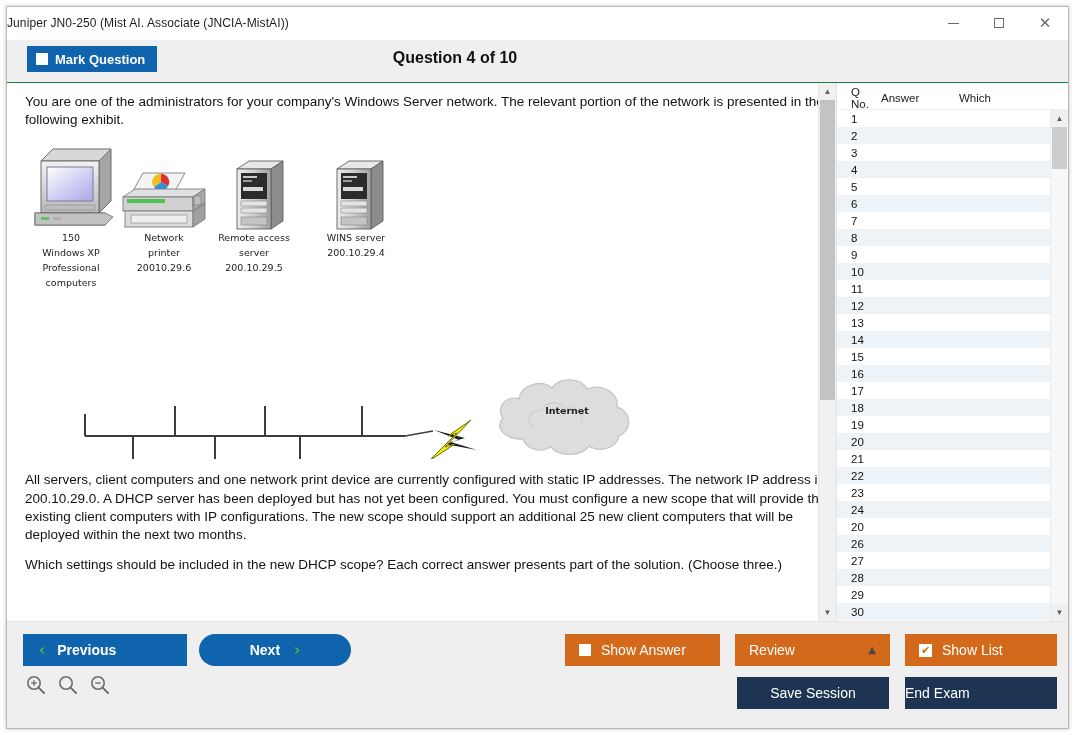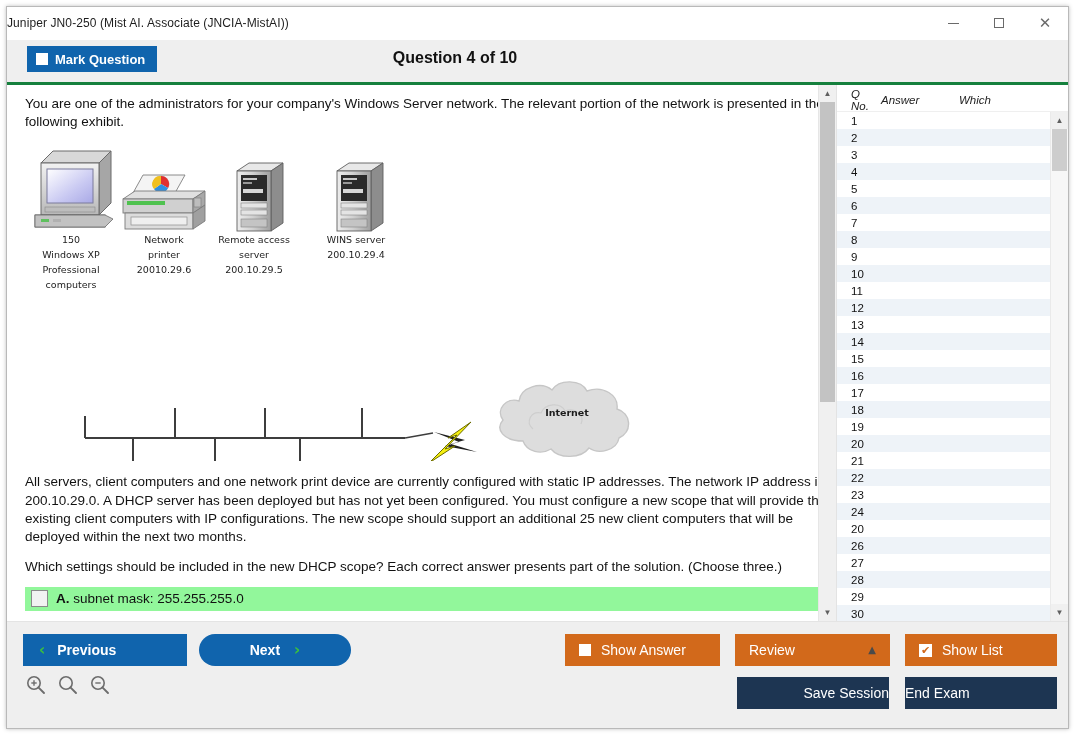--- a/index.html
+++ b/index.html
@@ -81,21 +81,21 @@
     line-height: 12px;
     font-family: "DejaVu Sans", sans-serif;
   }
 
   
   .header-bar {
     height: 42px;
     background: #efefef;
     position: relative;
     flex: none;
-    border-bottom: 3px solid #15803d;
+    border-bottom: 1px solid #15803d;
   }
   .mark-question-btn {
     position: absolute;
     left: 20px;
     top: 6px;
     height: 26px;
     background: #1064ad;
     color: #ffffff;
     font-size: 13px;
     font-weight: bold;
@@ -227,21 +227,20 @@
     position: relative;
   }
   .list-head {
     display: flex;
     height: 22px;
     align-items: center;
     font-size: 11.5px;
     color: #222222;
     flex: none;
     padding-top: 4px;
-    font-style: italic;
   }
   .col-q { width: 44px; padding-left: 14px; box-sizing: border-box; }
   .col-a { width: 78px; }
   .col-m { width: 70px; }
   .list-scroll-area {
     flex: 1;
     position: relative;
     overflow: hidden;
     border-top: 1px solid #efefef;
   }
@@ -344,21 +343,21 @@
     left: 898px; top: 12px; width: 152px; height: 32px;
     justify-content: flex-start; padding-left: 14px; gap: 10px;
   }
   .cb-checked {
     width: 13px; height: 13px; background: #ffffff; flex: none;
     display: flex; align-items: center; justify-content: center;
     color: #d2691b; font-size: 11px; line-height: 1;
     font-family: "DejaVu Sans", sans-serif; font-weight: bold;
   }
   .btn-save {
-    left: 730px; top: 55px; width: 152px; height: 32px; justify-content: flex-end;
+    left: 730px; top: 55px; width: 152px; height: 32px; justify-content: center;
   }
   .btn-end {
     left: 898px; top: 55px; width: 152px; height: 32px; justify-content: flex-start;
   }
   .zoom-tools {
     position: absolute;
     left: 18px;
     top: 52px;
     display: flex;
     gap: 10px;
@@ -570,27 +569,20 @@
               <rect x="262" y="382" width="26" height="8" fill="#c4c4c4" stroke="#767676" stroke-width="0.5"></rect>
             </g>
             <text class="diag-label" x="262" y="406" text-anchor="middle">DHCP server</text>
             <text class="diag-label" x="262" y="421" text-anchor="middle">200.10.29.1</text>
           </svg>
         </div>
 
         <p class="q-text para">All servers, client computers and one network print device are currently configured with static IP addresses. The network IP address is 200.10.29.0. A DHCP server has been deployed but has not yet been configured. You must configure a new scope that will provide the existing client computers with IP configurations. The new scope should support an additional 25 new client computers that will be deployed within the next two months.</p>
         <p class="q-text para">Which settings should be included in the new DHCP scope? Each correct answer presents part of the solution. (Choose three.)</p>
 
-        <div class="opt-row">
-          <span class="opt-box"></span>
-          <span class="opt-text">
-            <b>A.</b>
-            <span>subnet mask: 255.255.255.0</span>
-          </span>
-        </div>
 
         <div class="q-scrollbar">
           <div class="sb-arrow">▲</div>
           <div class="q-sb-thumb"></div>
           <div class="sb-arrow bottom">▼</div>
         </div>
       </div>
 
       <div class="list-pane">
         <div class="list-head">

